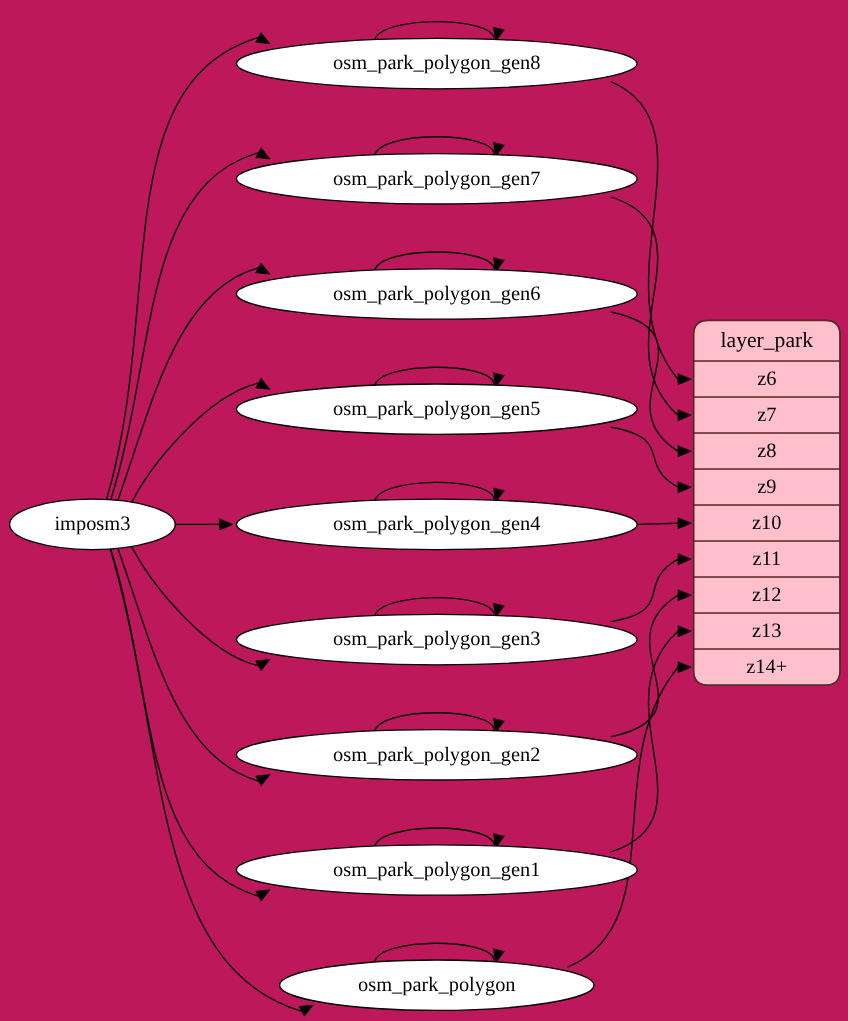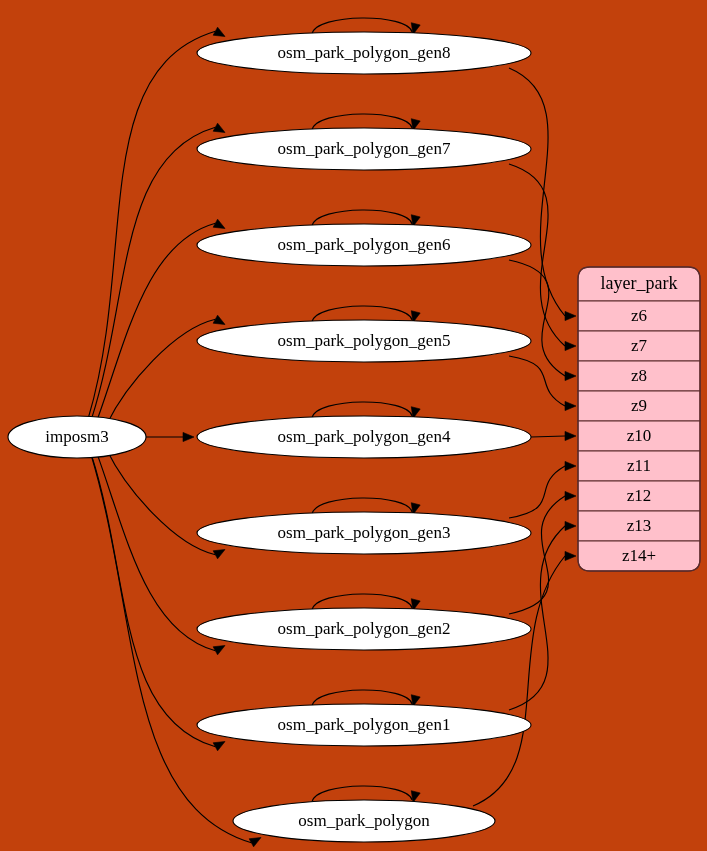--- a/index.html
+++ b/index.html
@@ -4,21 +4,21 @@
 <style>
   html, body {
     margin: 0;
     padding: 0;
     background: #ffffff;
   }
   #diagram-root {
     position: relative;
     width: 707px;
     height: 851px;
-    background: #c2410c;
+    background: #be185d;
     font-family: "Liberation Serif", "DejaVu Serif", serif;
     overflow: hidden;
   }
   svg.graph {
     display: block;
     width: 707px;
     height: 851px;
   }
   .node-ellipse {
     fill: #ffffff;

